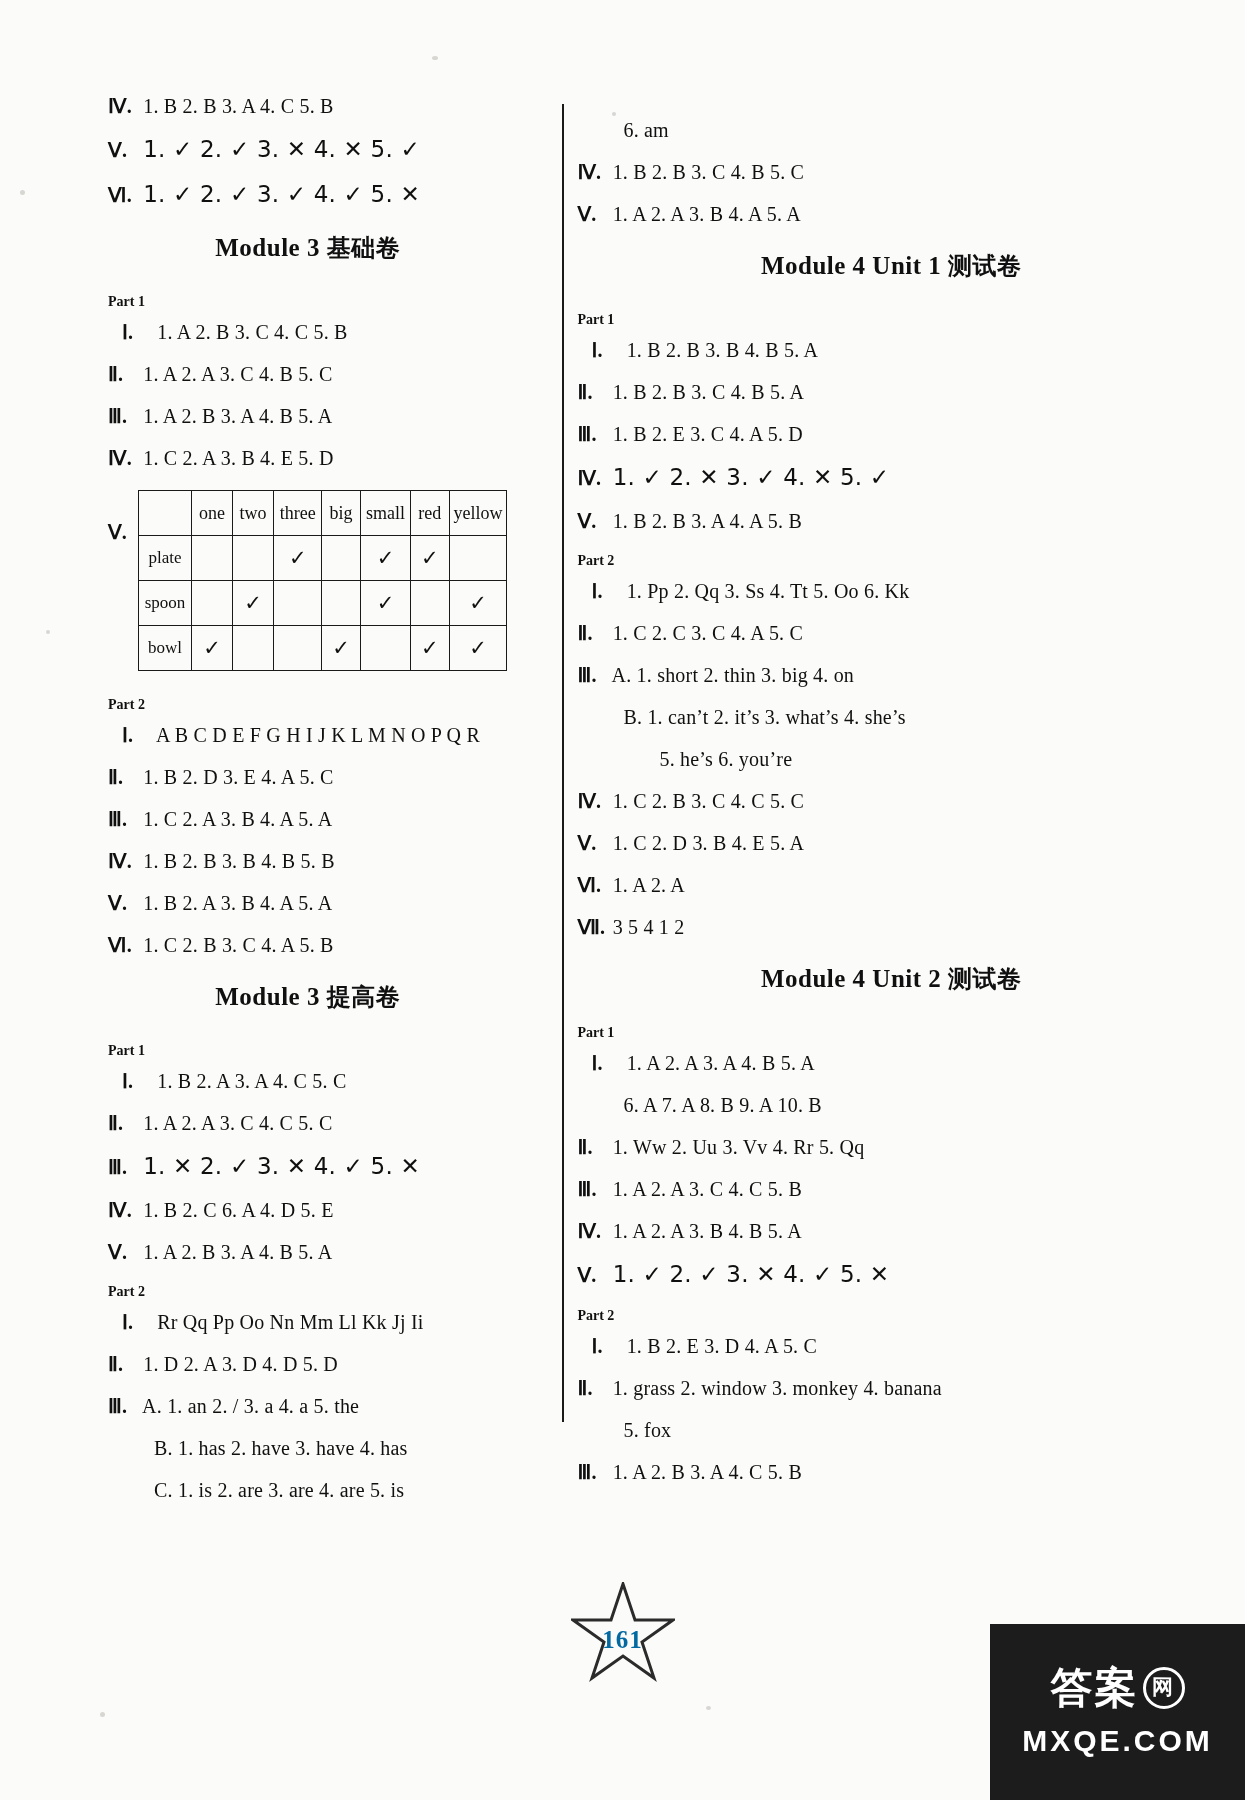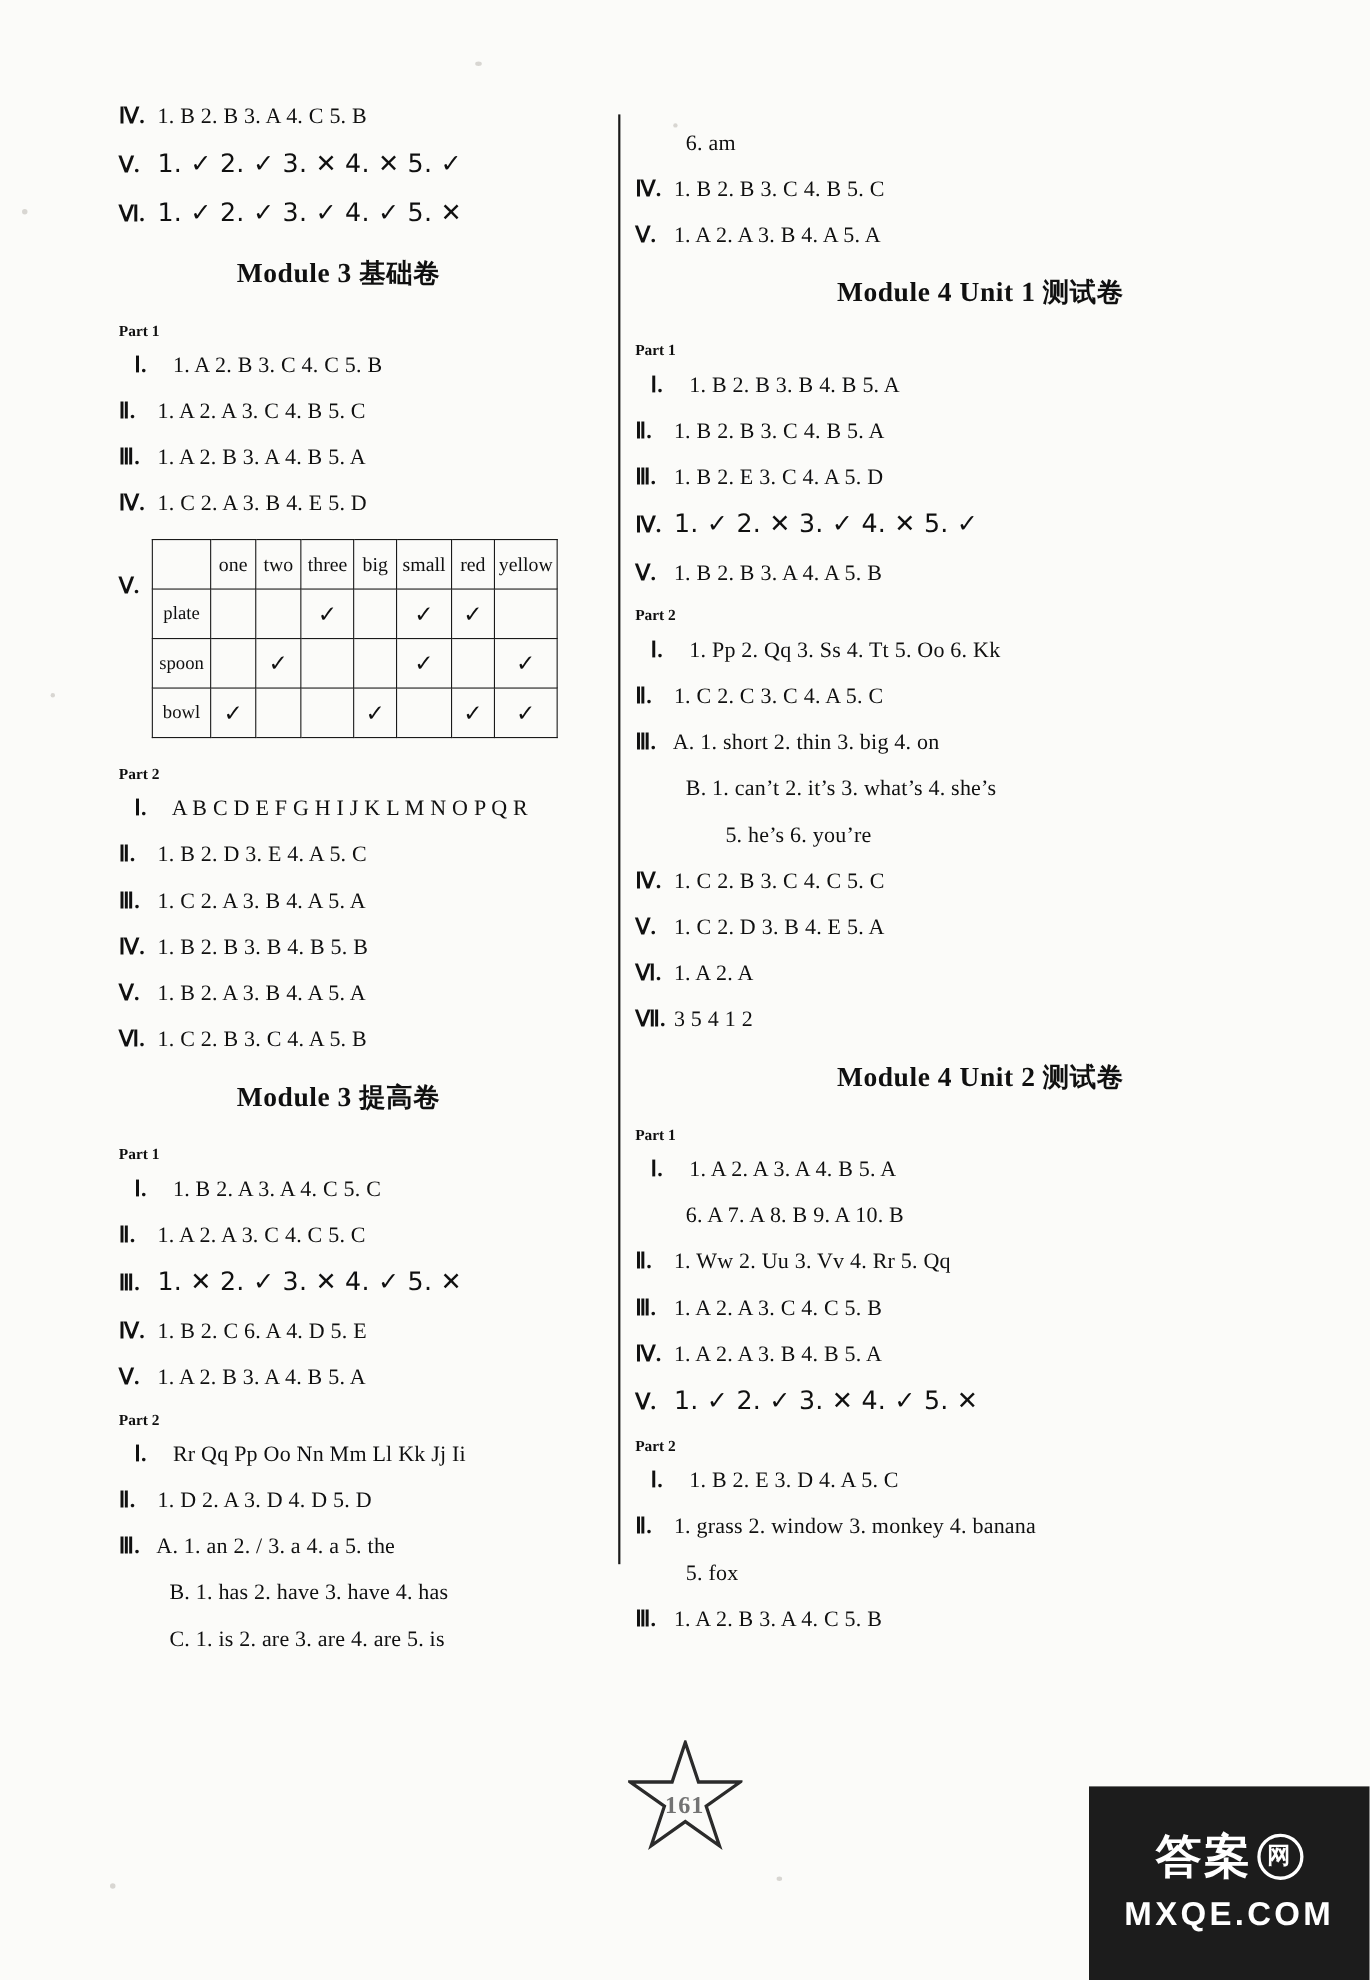--- a/index.html
+++ b/index.html
@@ -104,23 +104,23 @@
   .star{
     position:absolute;
     left:50%;transform:translateX(-50%);
     bottom:118px;
     width:104px;height:100px;
   }
   .pagenum{
     position:absolute;
     left:50%;transform:translateX(-50%);
     bottom:146px;
-    font-size:22px;
-    font-weight:bold;
-    color:#737373;
+    font-size:25px;
+    font-weight:bold;
+    color:#0369a1;
     letter-spacing:1px;
   }
   .watermark{
     position:absolute;
     right:0;bottom:0;
     width:255px;height:176px;
     background:#1c1c1c;
     display:flex;
     flex-direction:column;
     align-items:center;

